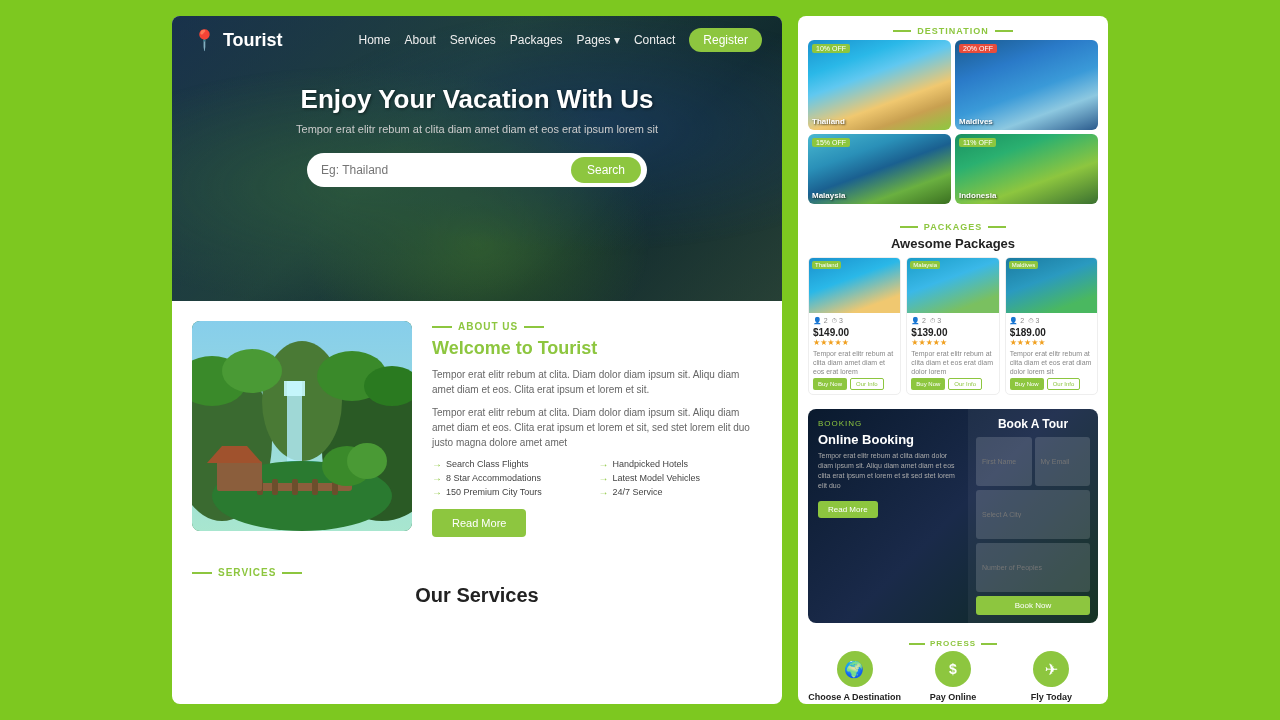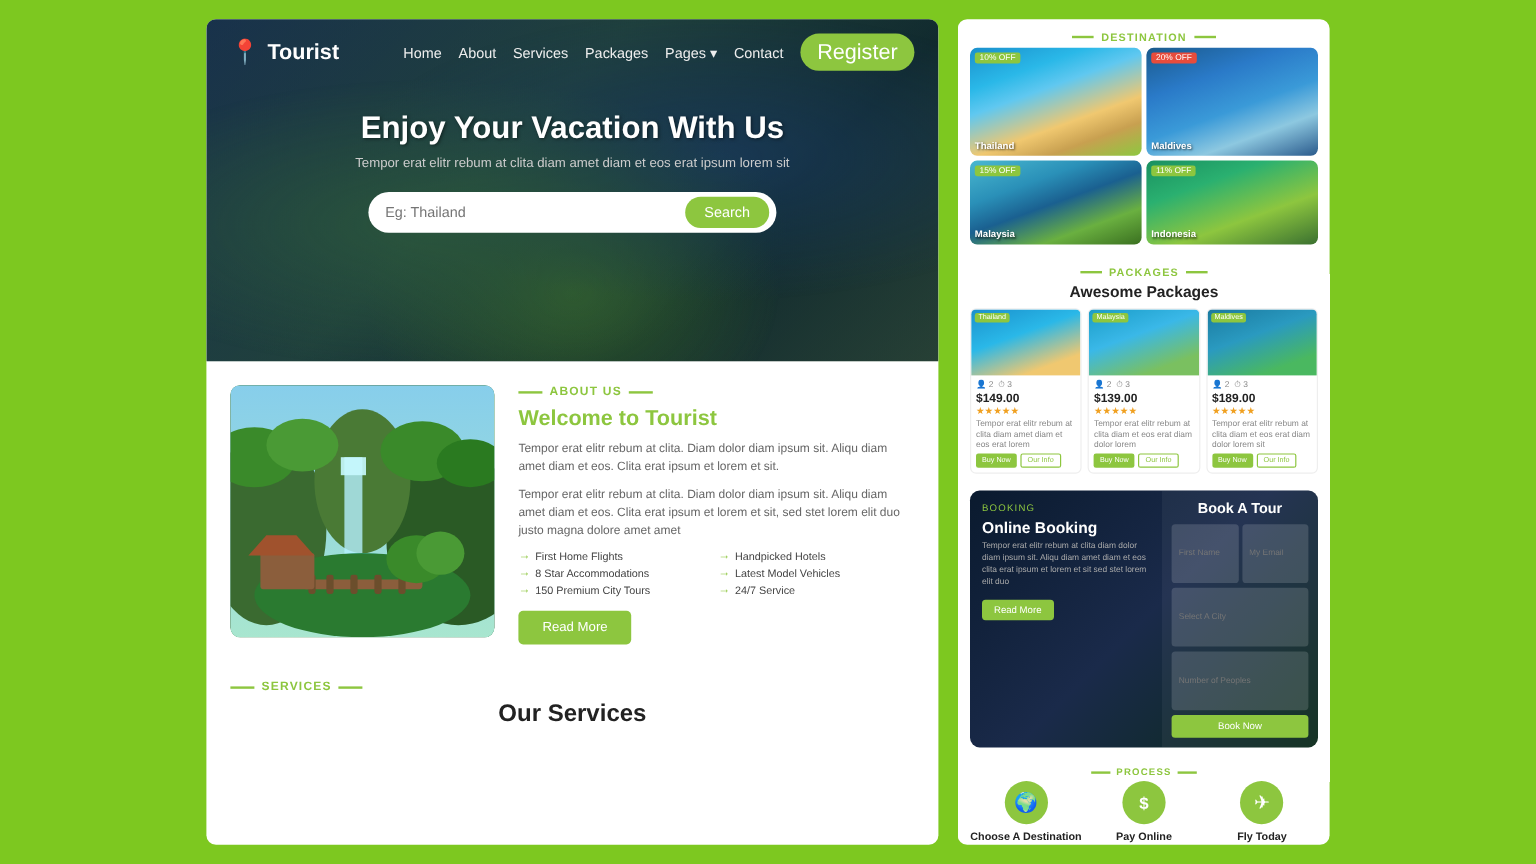--- a/index.html
+++ b/index.html
@@ -75,21 +75,21 @@
     .nav-links span {
       cursor: pointer;
       color: #eee;
     }
     .nav-register {
       background: #8dc63f;
       color: #fff;
       border: none;
       padding: 5px 14px;
       border-radius: 20px;
-      font-size: 18px;
+      font-size: 12px;
       cursor: pointer;
     }
 
     
     .hero-content {
       position: relative;
       z-index: 10;
       text-align: center;
       padding: 20px;
     }
@@ -565,21 +565,21 @@
       </svg>
     </div>
     <div class="about-text">
       <div class="section-label">ABOUT US</div>
       <h2 class="about-heading">
         <span>Welcome to</span>&nbsp;<span style="color: rgb(141, 198, 63);">Tourist</span>
       </h2>
       <p class="about-para">Tempor erat elitr rebum at clita. Diam dolor diam ipsum sit. Aliqu diam amet diam et eos. Clita erat ipsum et lorem et sit.</p>
       <p class="about-para">Tempor erat elitr rebum at clita. Diam dolor diam ipsum sit. Aliqu diam amet diam et eos. Clita erat ipsum et lorem et sit, sed stet lorem elit duo justo magna dolore amet amet</p>
       <div class="features-grid">
-        <div class="feature-item">First Home Flights</div>
+        <div class="feature-item">Search Class Flights</div>
         <div class="feature-item">Handpicked Hotels</div>
         <div class="feature-item">8 Star Accommodations</div>
         <div class="feature-item">Latest Model Vehicles</div>
         <div class="feature-item">150 Premium City Tours</div>
         <div class="feature-item">24/7 Service</div>
       </div>
       <button class="read-more-btn">Read More</button>
     </div>
   </div>
 

